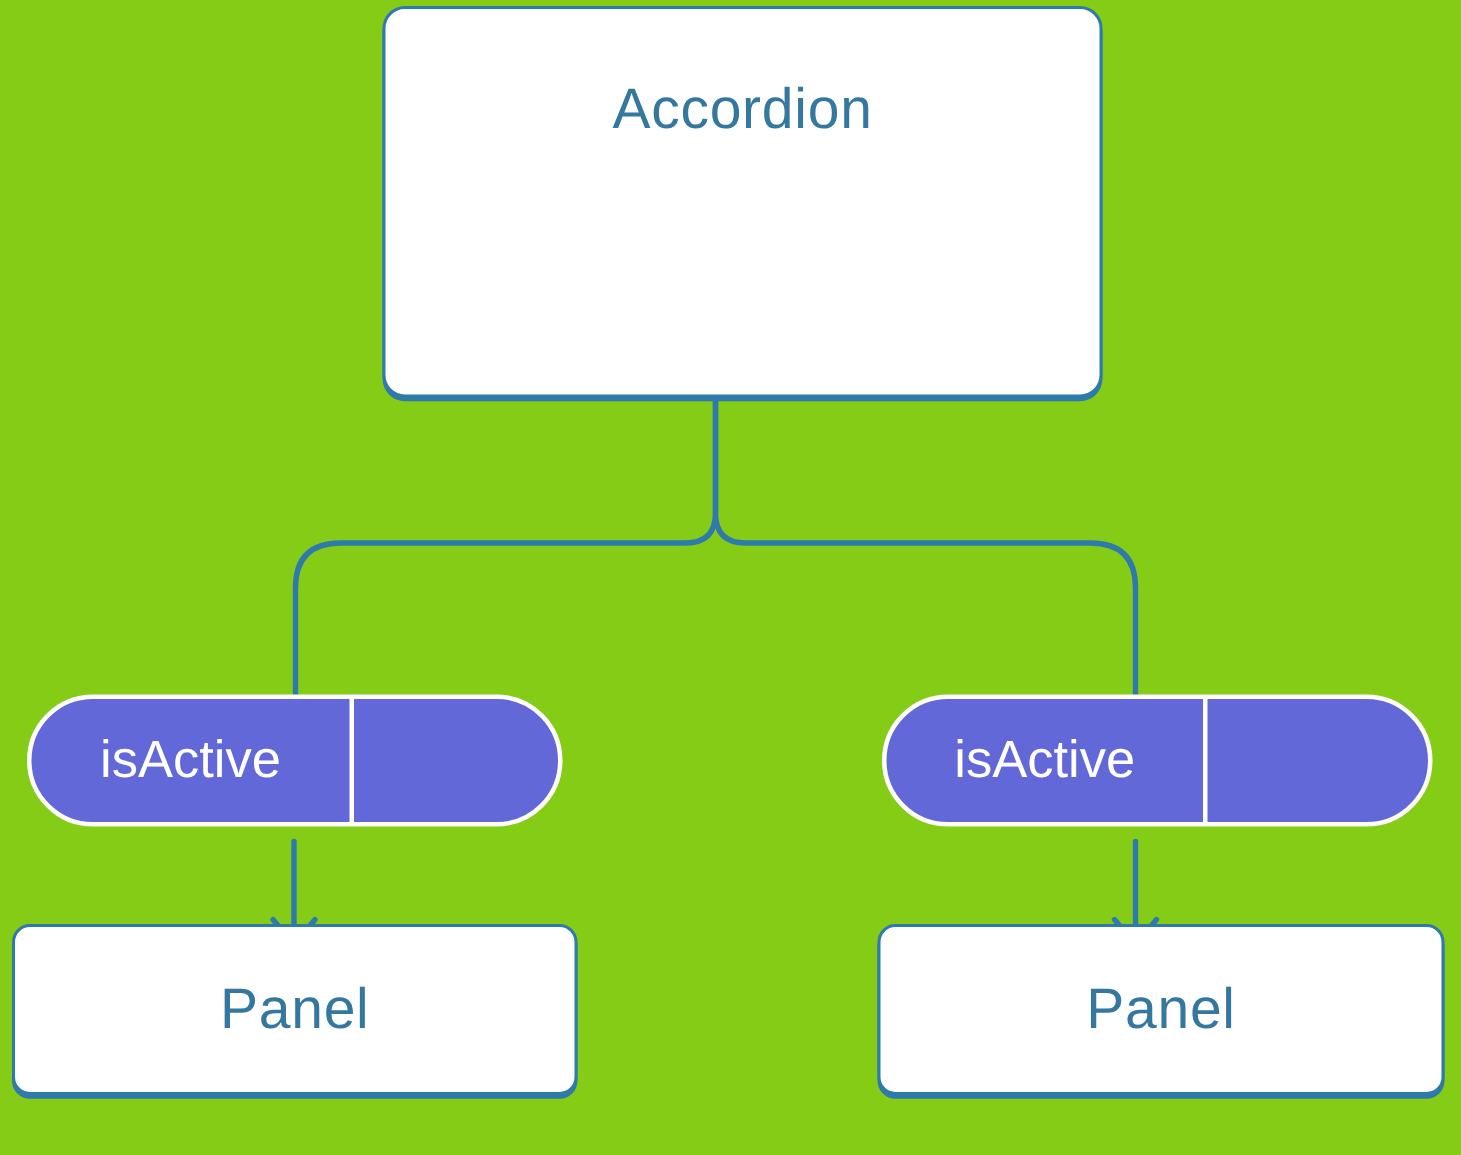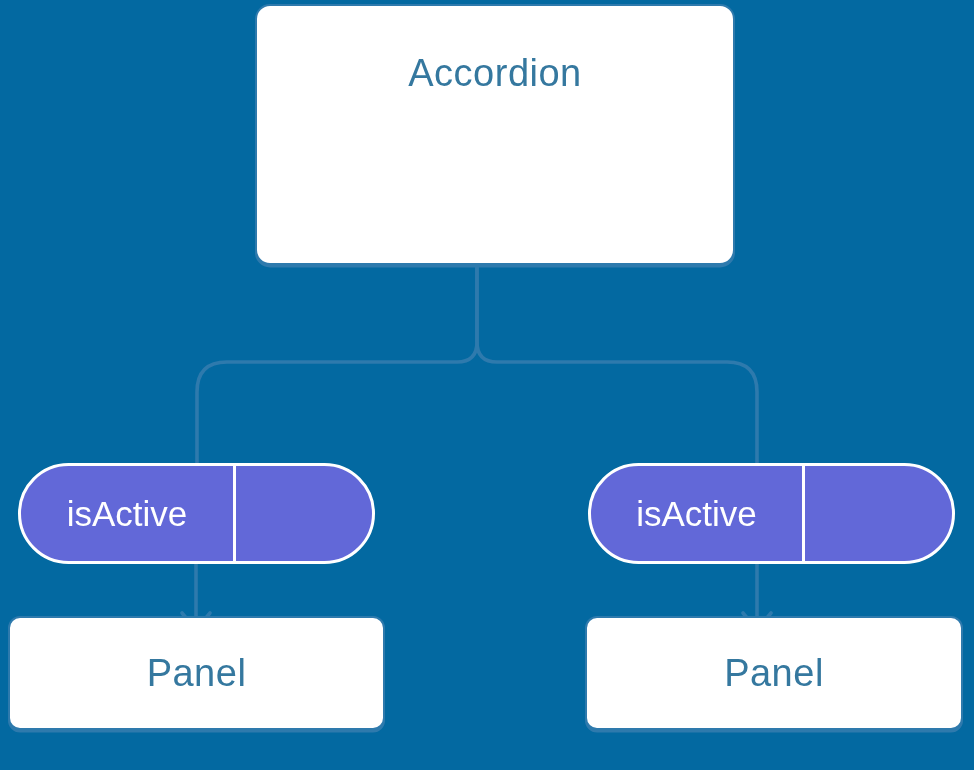--- a/index.html
+++ b/index.html
@@ -4,21 +4,21 @@
 <style>
   html, body {
     margin: 0;
     padding: 0;
     background: #4d6872;
   }
   .stage {
     position: relative;
     width: 974px;
     height: 770px;
-    background: #0369a1;
+    background: #84cc16;
     font-family: "Liberation Sans", sans-serif;
     overflow: hidden;
   }
   svg.connectors {
     position: absolute;
     left: 0; top: 0;
     width: 974px; height: 770px;
   }
   svg.connectors path {
     fill: none;
@@ -81,21 +81,21 @@
   }
   .pill-outline .pill-name {
     flex: 1;
     border-right: 2.5px solid #6a68de;
   }
   .pill-outline .pill-value { width: 94px; }
 
   .pill-filled {
     position: absolute;
     top: 463px;
-    height: 101px;
+    height: 88px;
     background: #6268d8;
     border: 3px solid #ffffff;
     color: #ffffff;
     font-size: 35px;
   }
   .pill-filled .pill-name { border-right: 3px solid #ffffff; }
   .pill-filled .pill-value { flex: 1; }
   .pill-child-left  { left: 18px;  width: 357px; }
   .pill-child-left  .pill-name { width: 212px; }
   .pill-child-right { left: 588px; width: 367px; }

